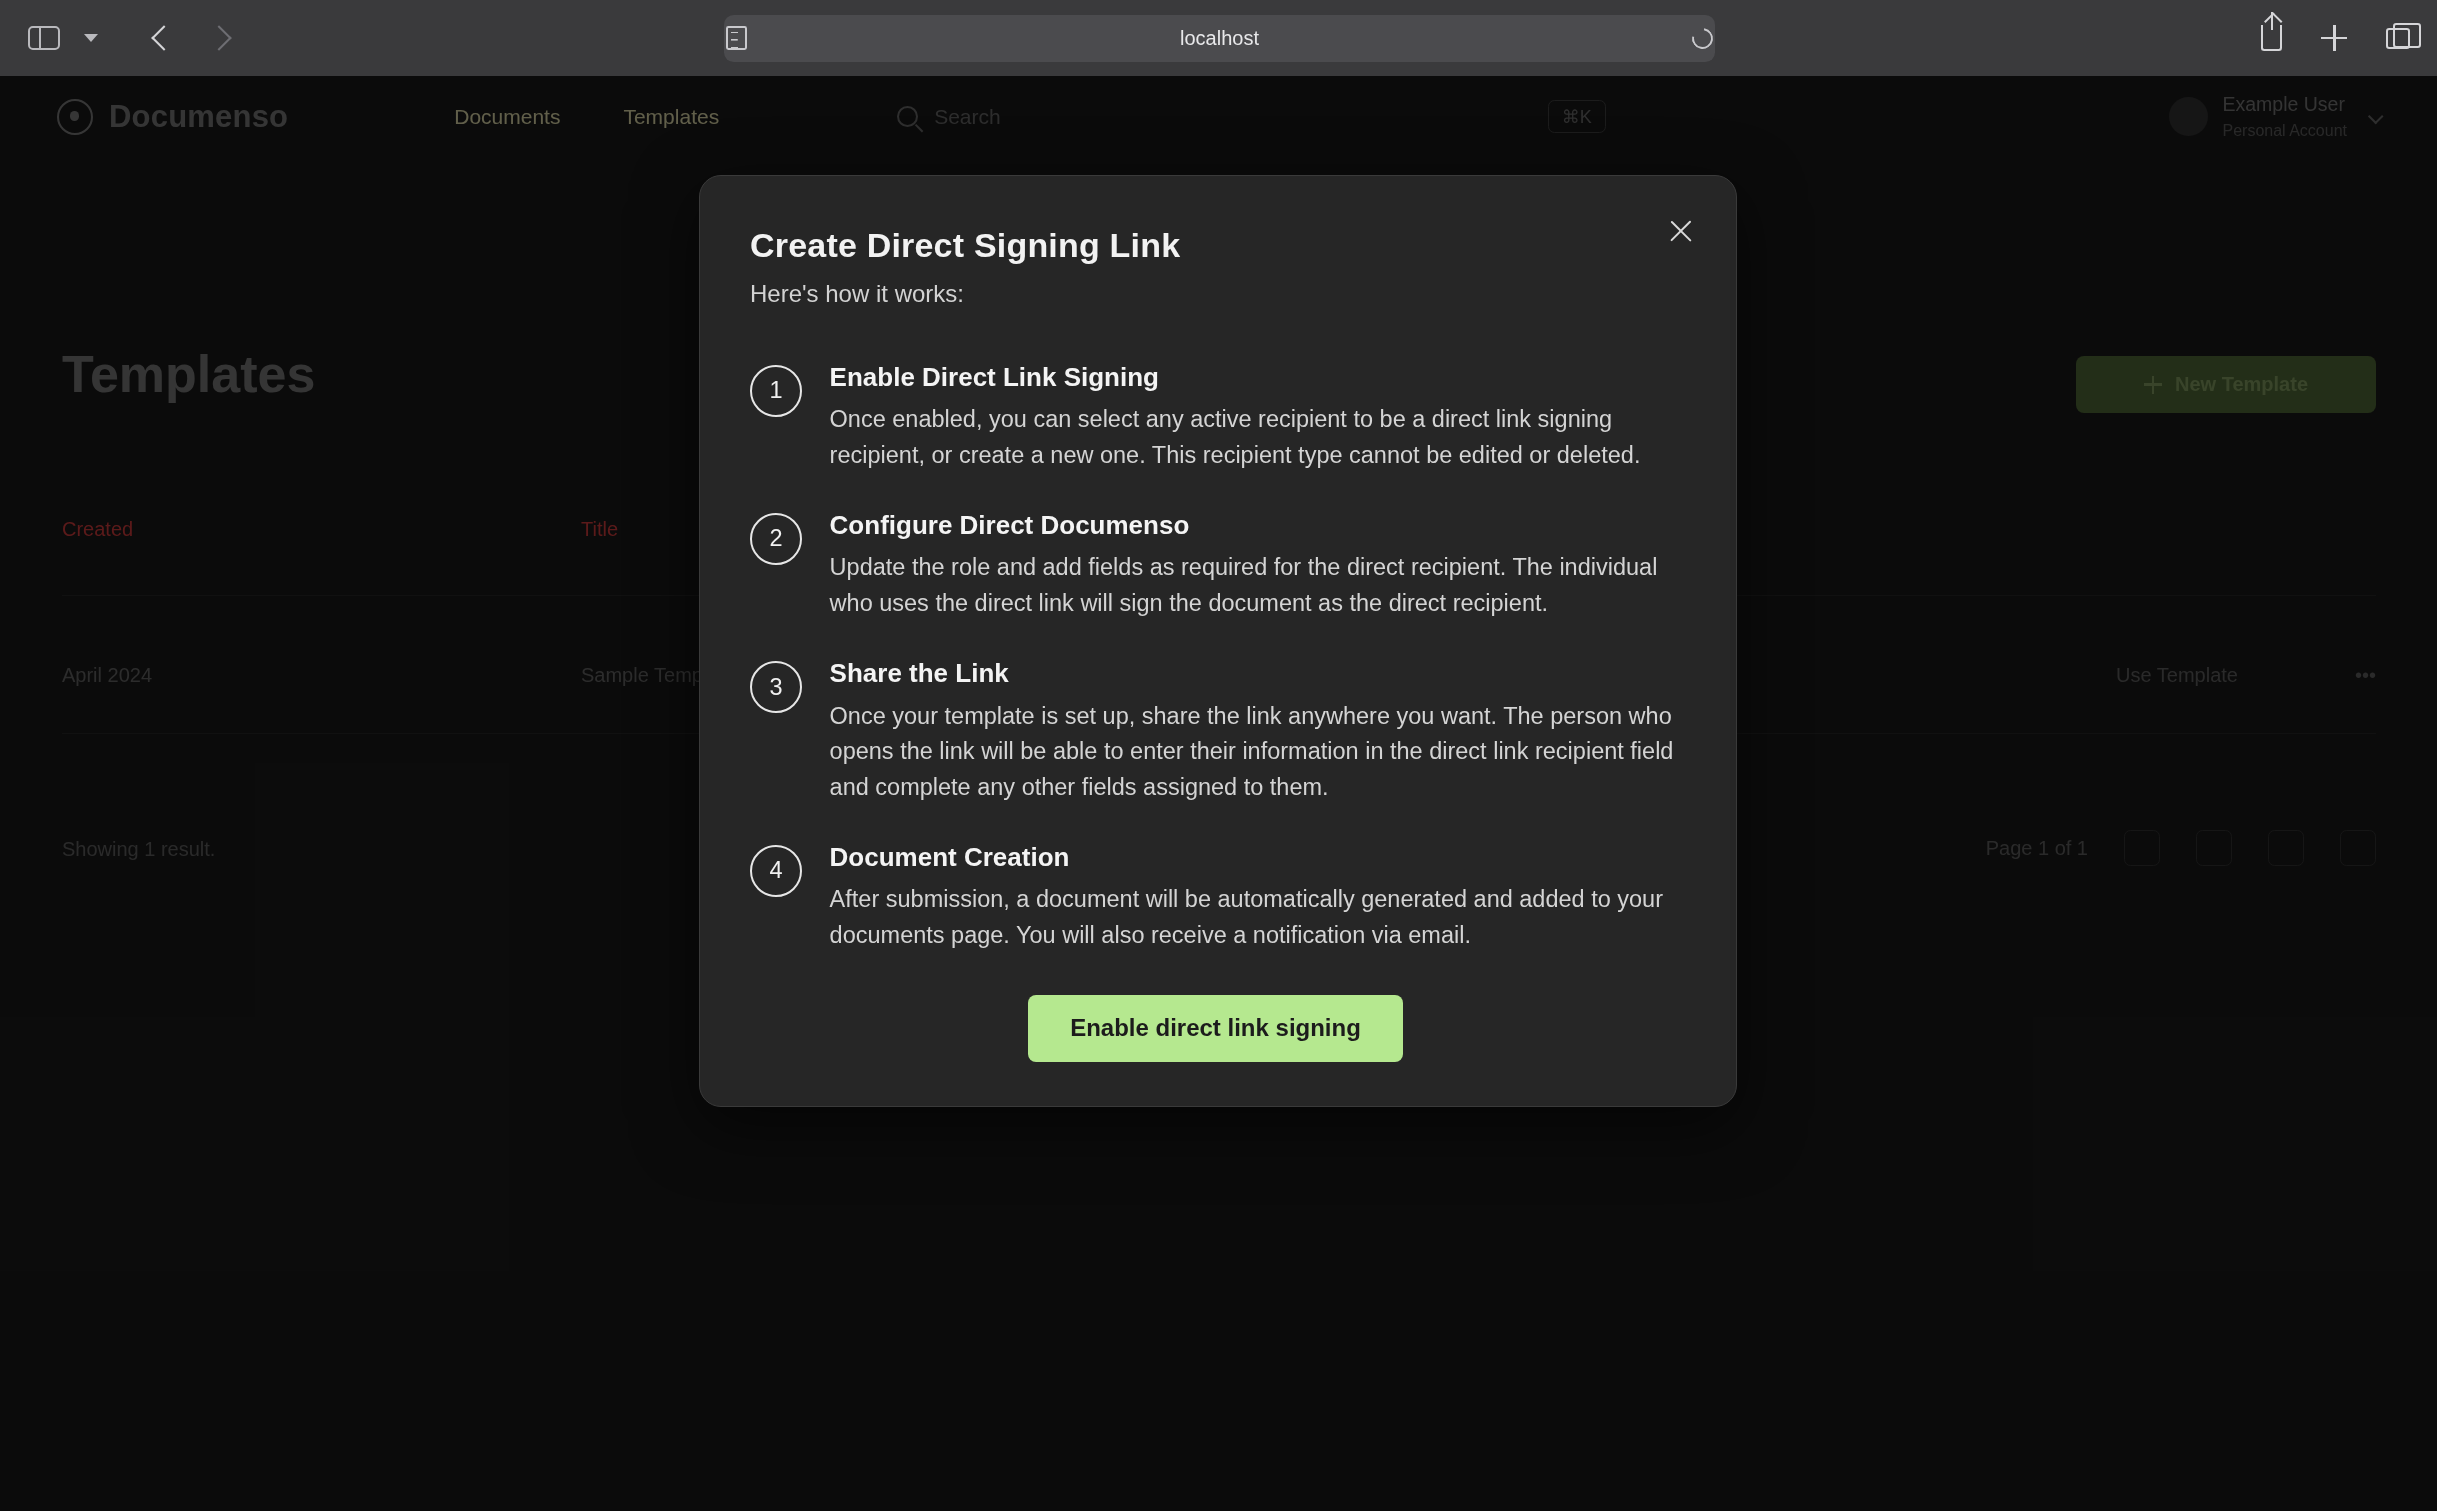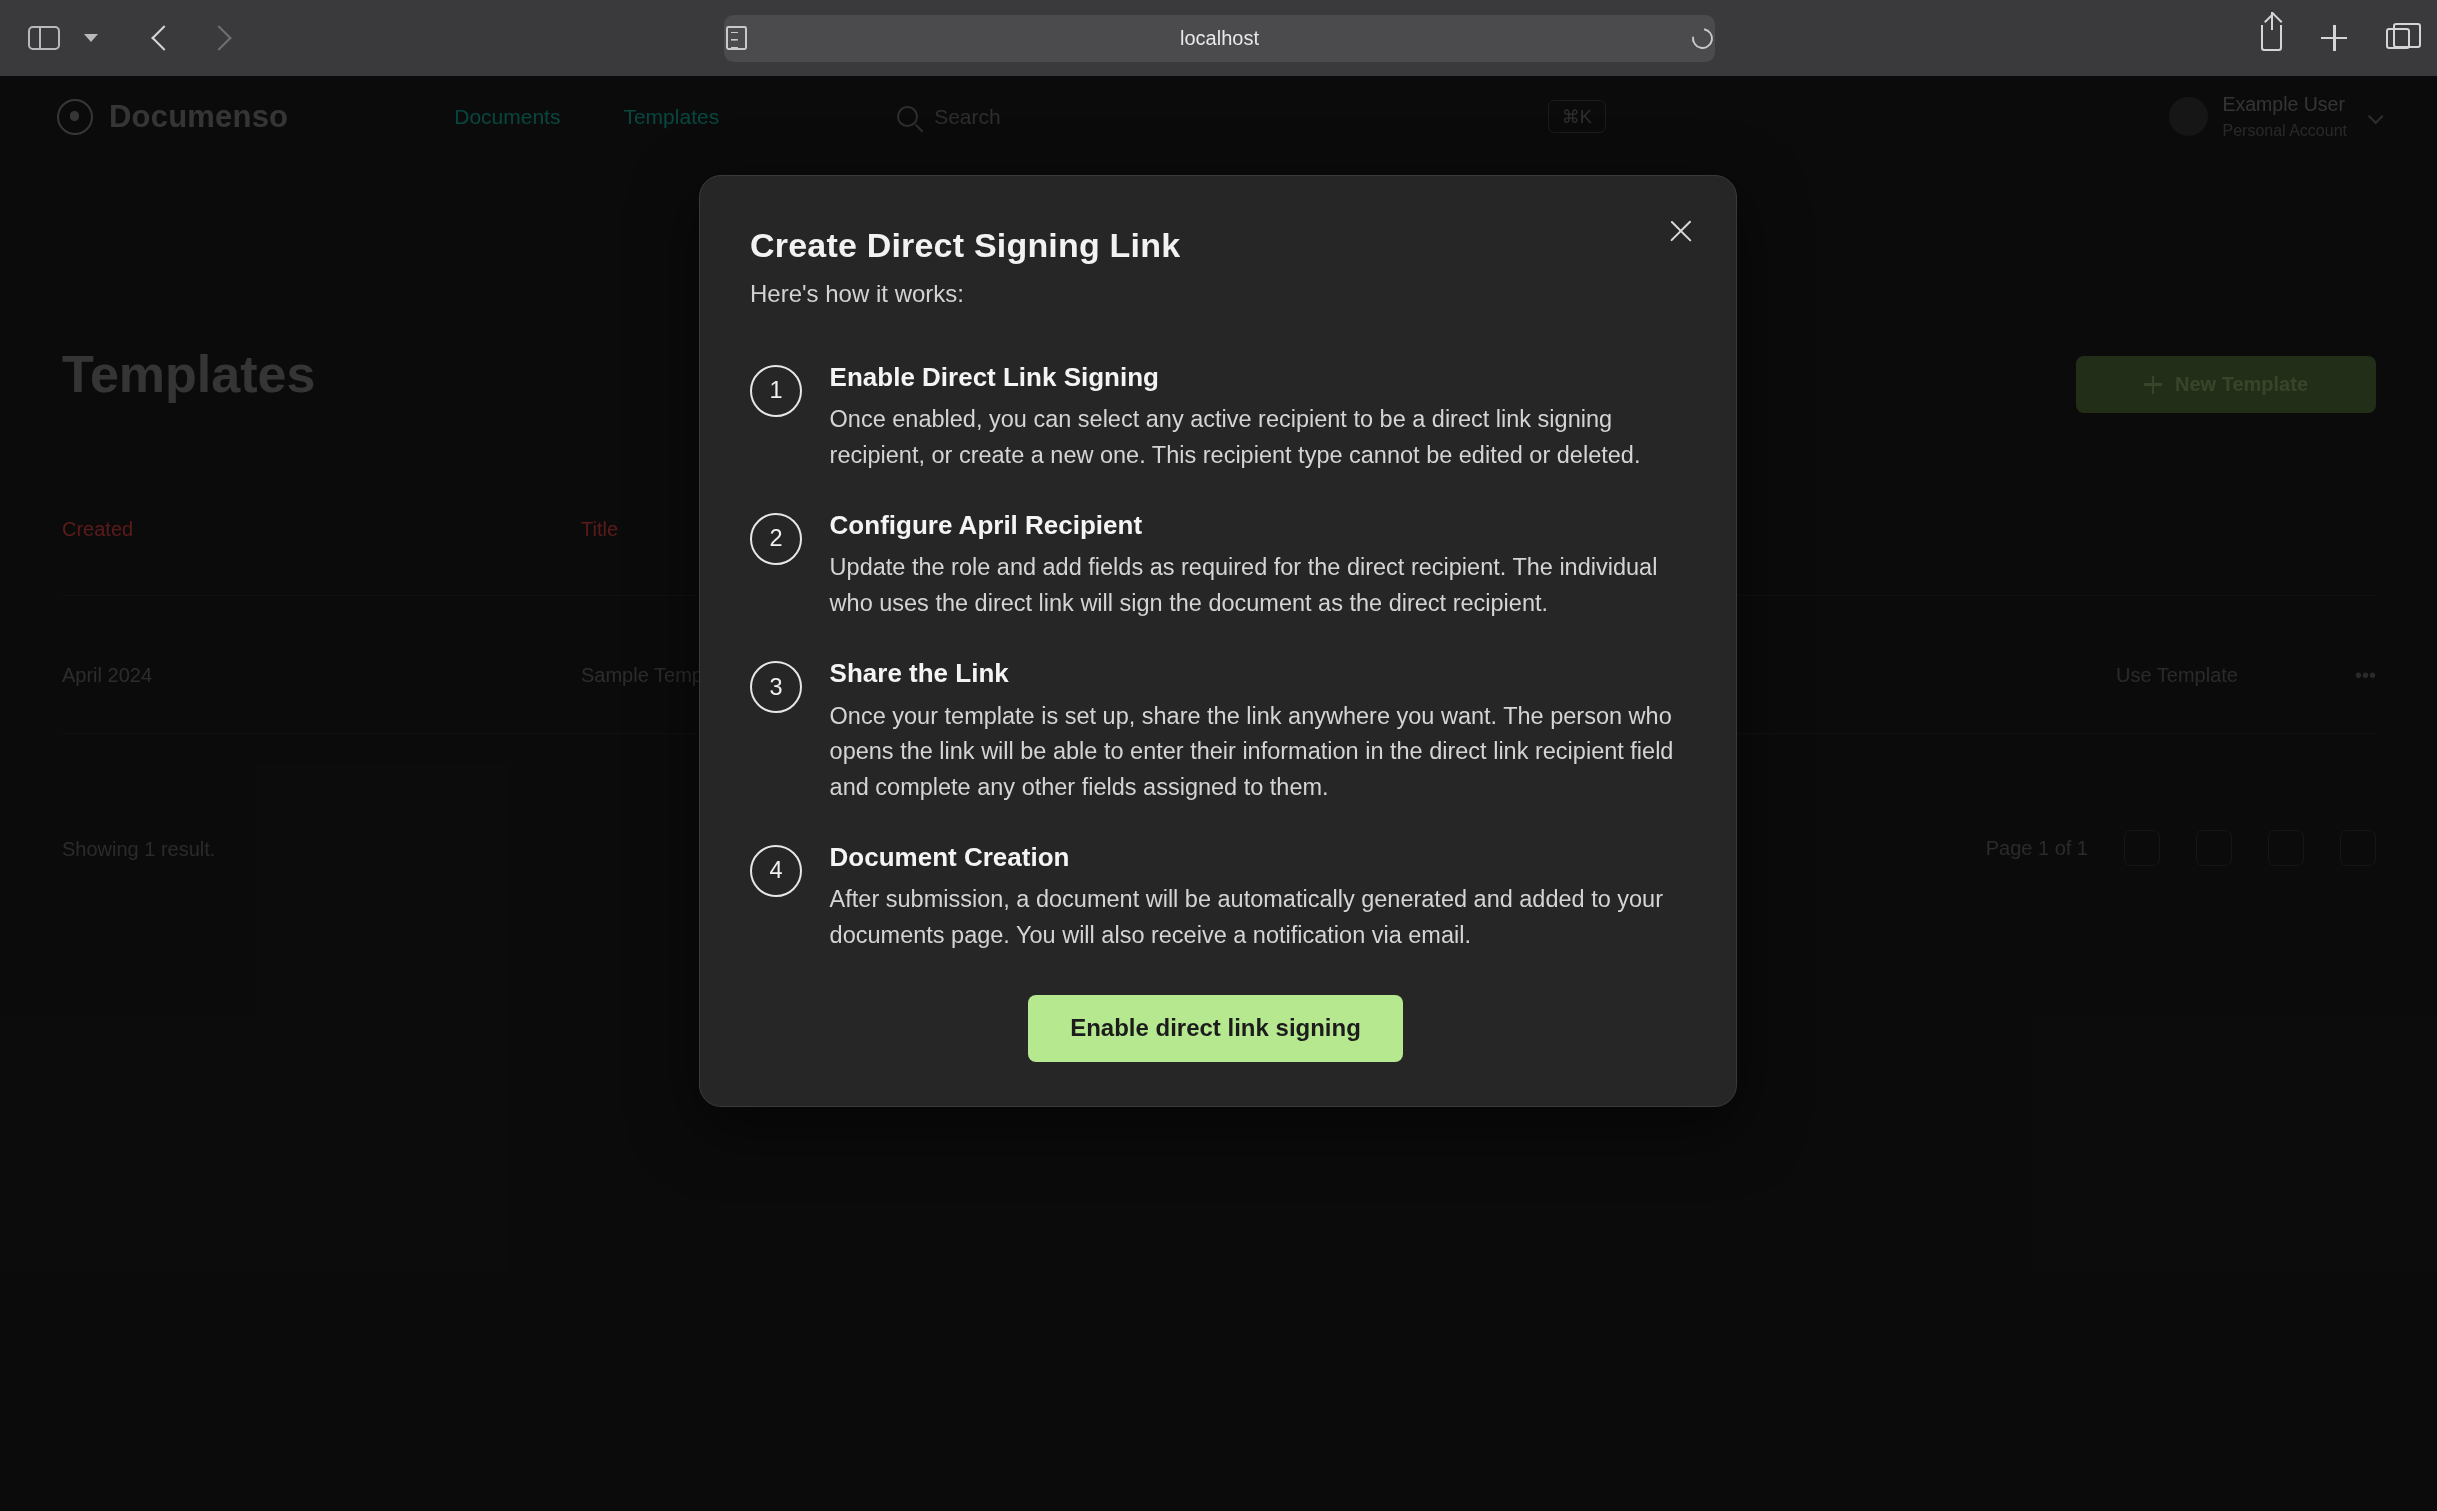--- a/index.html
+++ b/index.html
@@ -208,21 +208,21 @@
     font-size: 31px;
     font-weight: 600;
     letter-spacing: 0.2px;
   }
   .app-nav {
     display: flex;
     gap: 63px;
     margin-left: 122px;
   }
   .app-nav span {
-    color: #14b8a6;
+    color: #fef9c3;
     font-size: 21px;
   }
   .app-search {
     margin-left: 134px;
     display: flex;
     align-items: center;
     gap: 16px;
   }
   .mag {
     width: 21px; height: 21px;
@@ -534,21 +534,21 @@
       <div class="step-num">1</div>
       <div class="step-body">
         <div class="step-title">Enable Direct Link Signing</div>
         <div class="step-desc">Once enabled, you can select any active recipient to be a direct link signing recipient, or create a new one. This recipient type cannot be edited or deleted.</div>
       </div>
     </div>
 
     <div class="step">
       <div class="step-num">2</div>
       <div class="step-body">
-        <div class="step-title">Configure April Recipient</div>
+        <div class="step-title">Configure Direct Documenso</div>
         <div class="step-desc">Update the role and add fields as required for the direct recipient. The individual who uses the direct link will sign the document as the direct recipient.</div>
       </div>
     </div>
 
     <div class="step">
       <div class="step-num">3</div>
       <div class="step-body">
         <div class="step-title">Share the Link</div>
         <div class="step-desc">Once your template is set up, share the link anywhere you want. The person who opens the link will be able to enter their information in the direct link recipient field and complete any other fields assigned to them.</div>
       </div>

